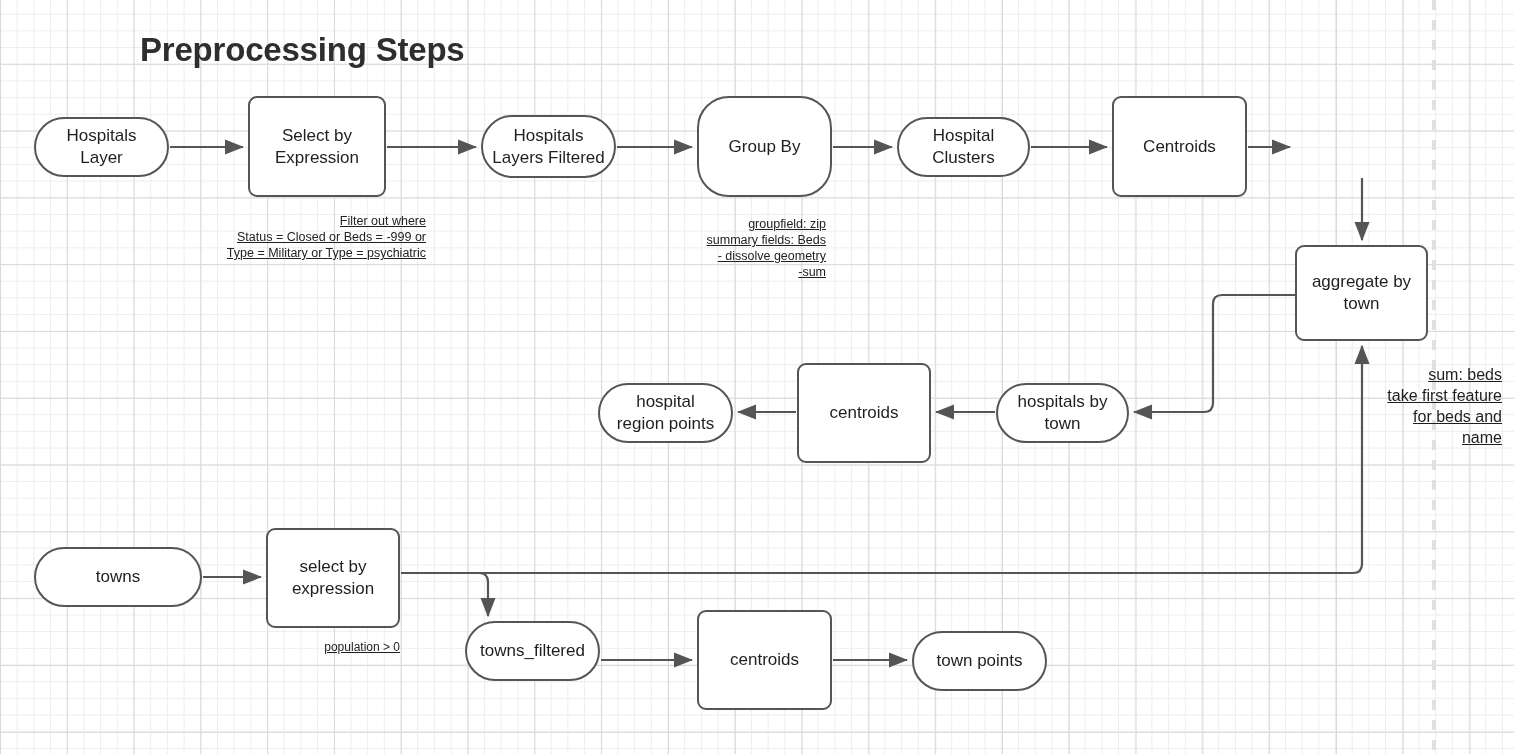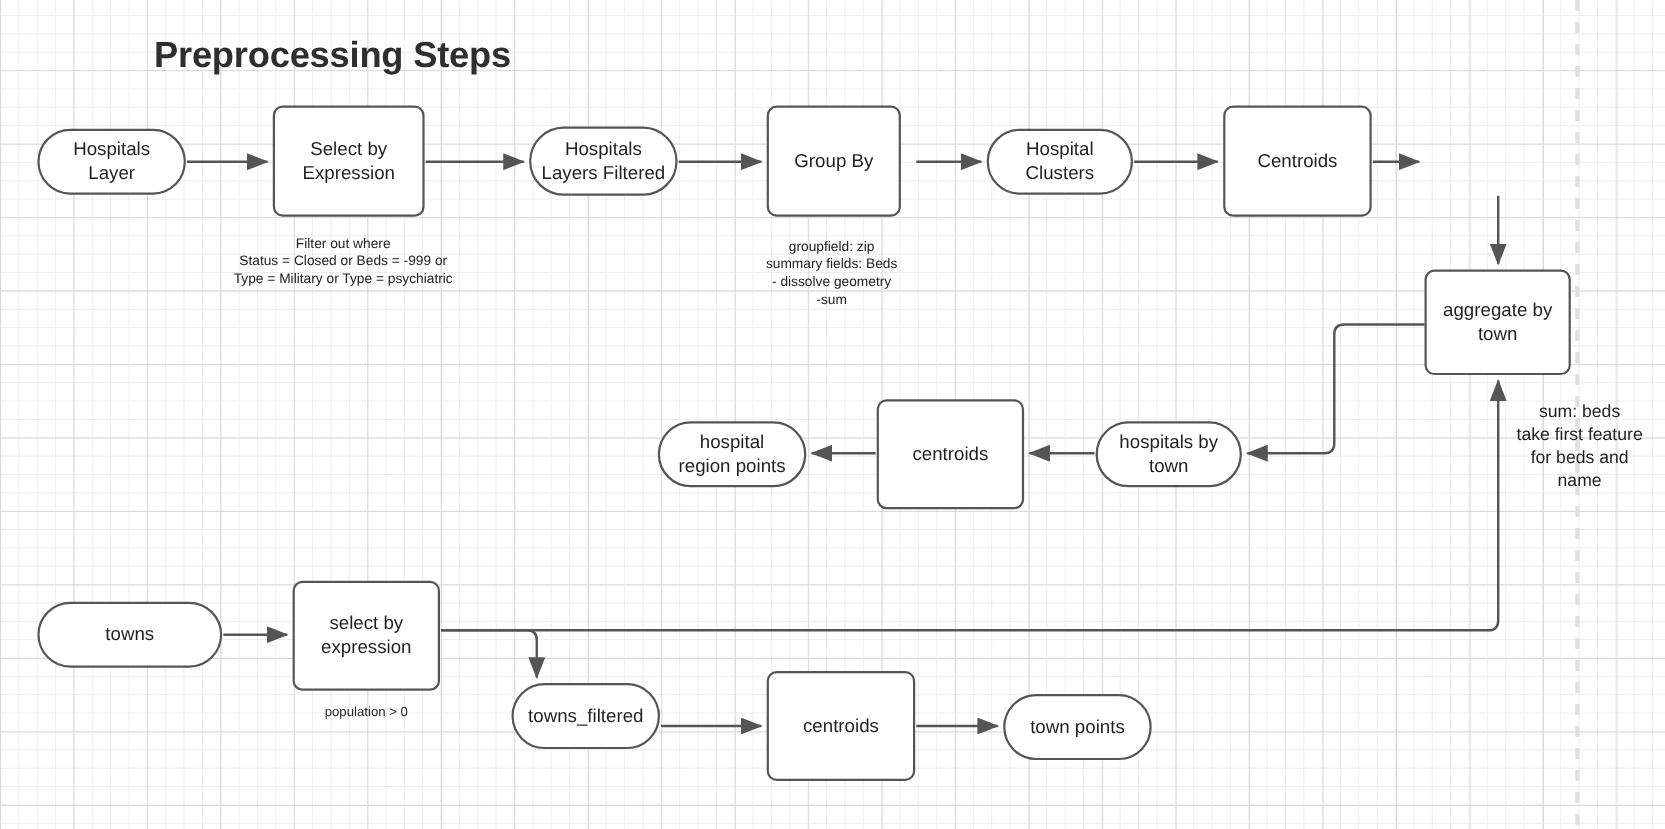--- a/index.html
+++ b/index.html
@@ -59,23 +59,24 @@
     letter-spacing: -0.2px;
     z-index: 3;
     padding-left: 38px;
   }
   .caption {
     position: absolute;
     font-family: "Liberation Sans", sans-serif;
     font-size: 12.5px;
     line-height: 1.28;
     color: #222222;
-    text-align: center;
+    text-align: right;
     white-space: pre-line;
     z-index: 3;
+    text-decoration: underline;
   }
   .caption.big {
     font-size: 16px;
     line-height: 1.32;
     color: #1f1f1f;
   }
   .caption.mid {
     font-size: 12px;
     color: #1f1f1f;
   }
@@ -125,21 +126,21 @@
 
   <div class="node data" style="left:34px; top:117px; width:135px; height:60px;">Hospitals
 Layer</div>
 
   <div class="node process" style="left:248px; top:96px; width:138px; height:101px;">Select by
 Expression</div>
 
   <div class="node data" style="left:481px; top:115px; width:135px; height:63px;">Hospitals
 Layers Filtered</div>
 
-  <div class="node process" style="left:697px; top:96px; width:122px; height:101px;">Group By</div>
+  <div class="node process" style="left:697px; top:96px; width:135px; height:101px;border-radius:32px;">Group By</div>
 
   <div class="node data" style="left:897px; top:117px; width:133px; height:60px;">Hospital
 Clusters</div>
 
   <div class="node process" style="left:1112px; top:96px; width:135px; height:101px;">Centroids</div>
 
 
   <div class="node process" style="left:1295px; top:245px; width:133px; height:96px;">aggregate by
 town</div>
 

